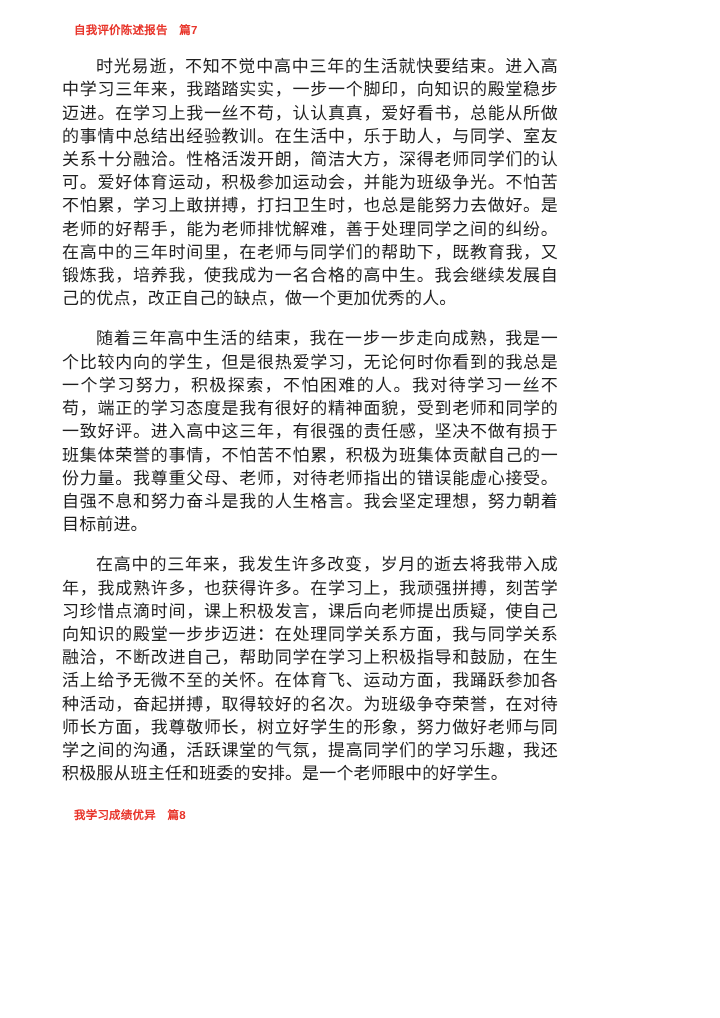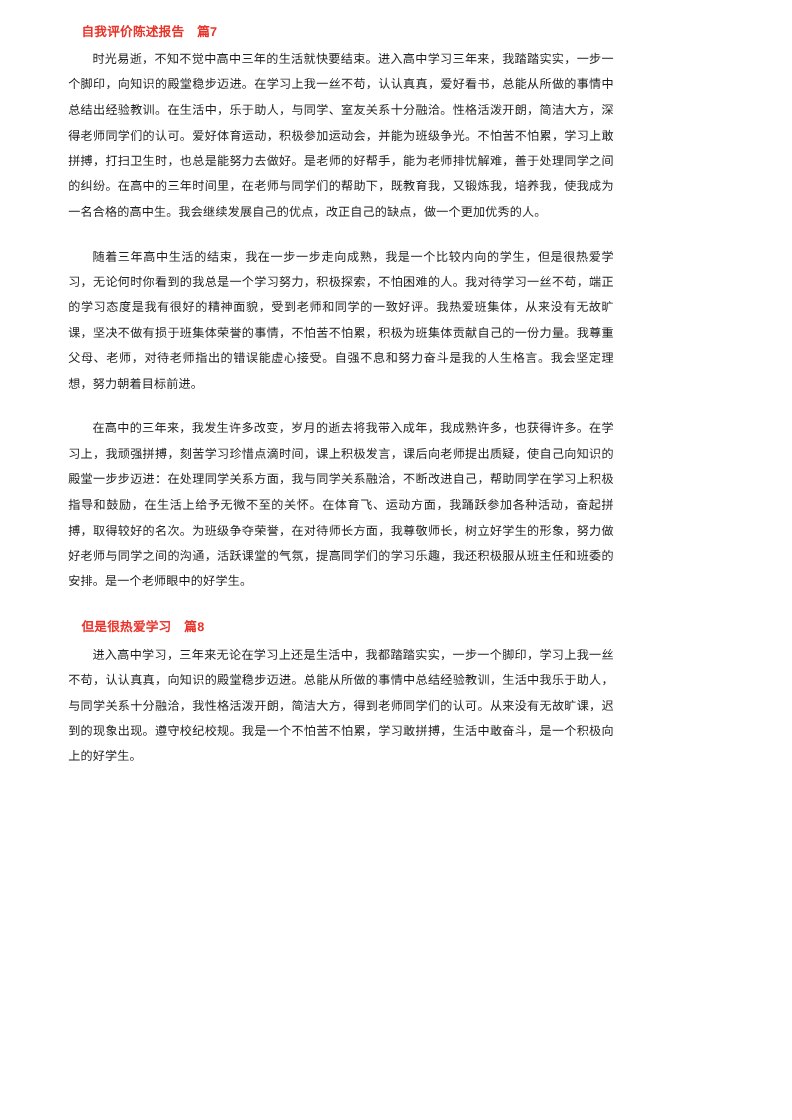--- a/index.html
+++ b/index.html
@@ -28,22 +28,22 @@
   .section-heading {
     color: #e8342a;
     font-size: 11.5px;
     font-weight: 700;
     line-height: 1.5;
     margin: 0 0 4px 12px;
     letter-spacing: 0.2px;
     white-space: pre;
   }
   p.para {
-    margin: 4px 0 17px 0;
-    font-size: 11px;
+    margin: 16px 0 17px 0;
+    font-size: 17px;
     line-height: 23.2px;
     text-align: justify;
     text-justify: inter-ideograph;
     text-indent: 2em;
     color: #1f1f1f;
     letter-spacing: 0.15px;
   }
   p.para:last-child {
     margin-bottom: 0;
     font-family: Liberation Serif, serif;
@@ -53,24 +53,23 @@
   }
 </style>
 </head>
 <body>
 
 <div class="page">
 
   <div class="doc-section">
     <div class="section-heading">自我评价陈述报告　篇7</div>
     <p class="para">时光易逝，不知不觉中高中三年的生活就快要结束。进入高中学习三年来，我踏踏实实，一步一个脚印，向知识的殿堂稳步迈进。在学习上我一丝不苟，认认真真，爱好看书，总能从所做的事情中总结出经验教训。在生活中，乐于助人，与同学、室友关系十分融洽。性格活泼开朗，简洁大方，深得老师同学们的认可。爱好体育运动，积极参加运动会，并能为班级争光。不怕苦不怕累，学习上敢拼搏，打扫卫生时，也总是能努力去做好。是老师的好帮手，能为老师排忧解难，善于处理同学之间的纠纷。在高中的三年时间里，在老师与同学们的帮助下，既教育我，又锻炼我，培养我，使我成为一名合格的高中生。我会继续发展自己的优点，改正自己的缺点，做一个更加优秀的人。</p>
-    <p class="para">随着三年高中生活的结束，我在一步一步走向成熟，我是一个比较内向的学生，但是很热爱学习，无论何时你看到的我总是一个学习努力，积极探索，不怕困难的人。我对待学习一丝不苟，端正的学习态度是我有很好的精神面貌，受到老师和同学的一致好评。我热爱班集体，从来没有无故旷课，坚决不做有损于班集体荣誉的事情，不怕苦不怕累，积极为班集体贡献自己的一份力量。我尊重父母、老师，对待老师指出的错误能虚心接受。自强不息和努力奋斗是我的人生格言。我会坚定理想，努力朝着目标前进。</p>
+    <p class="para">随着三年高中生活的结束，我在一步一步走向成熟，我是一个比较内向的学生，但是很热爱学习，无论何时你看到的我总是一个学习努力，积极探索，不怕困难的人。我对待学习一丝不苟，端正的学习态度是我有很好的精神面貌，受到老师和同学的一致好评。进入高中这三年，有很强的责任感，坚决不做有损于班集体荣誉的事情，不怕苦不怕累，积极为班集体贡献自己的一份力量。我尊重父母、老师，对待老师指出的错误能虚心接受。自强不息和努力奋斗是我的人生格言。我会坚定理想，努力朝着目标前进。</p>
     <p class="para">在高中的三年来，我发生许多改变，岁月的逝去将我带入成年，我成熟许多，也获得许多。在学习上，我顽强拼搏，刻苦学习珍惜点滴时间，课上积极发言，课后向老师提出质疑，使自己向知识的殿堂一步步迈进：在处理同学关系方面，我与同学关系融洽，不断改进自己，帮助同学在学习上积极指导和鼓励，在生活上给予无微不至的关怀。在体育飞、运动方面，我踊跃参加各种活动，奋起拼搏，取得较好的名次。为班级争夺荣誉，在对待师长方面，我尊敬师长，树立好学生的形象，努力做好老师与同学之间的沟通，活跃课堂的气氛，提高同学们的学习乐趣，我还积极服从班主任和班委的安排。是一个老师眼中的好学生。</p>
   </div>
 
   <div class="section-gap"></div>
 
   <div class="doc-section">
-    <div class="section-heading">但是很热爱学习　篇8</div>
-    <p class="para">进入高中学习，三年来无论在学习上还是生活中，我都踏踏实实，一步一个脚印，学习上我一丝不苟，认认真真，向知识的殿堂稳步迈进。总能从所做的事情中总结经验教训，生活中我乐于助人，与同学关系十分融洽，我性格活泼开朗，简洁大方，得到老师同学们的认可。从来没有无故旷课，迟到的现象出现。遵守校纪校规。我是一个不怕苦不怕累，学习敢拼搏，生活中敢奋斗，是一个积极向上的好学生。</p>
+    <div class="section-heading">我学习成绩优异　篇8</div>
   </div>
 
 </div>
 
 </body></html>

